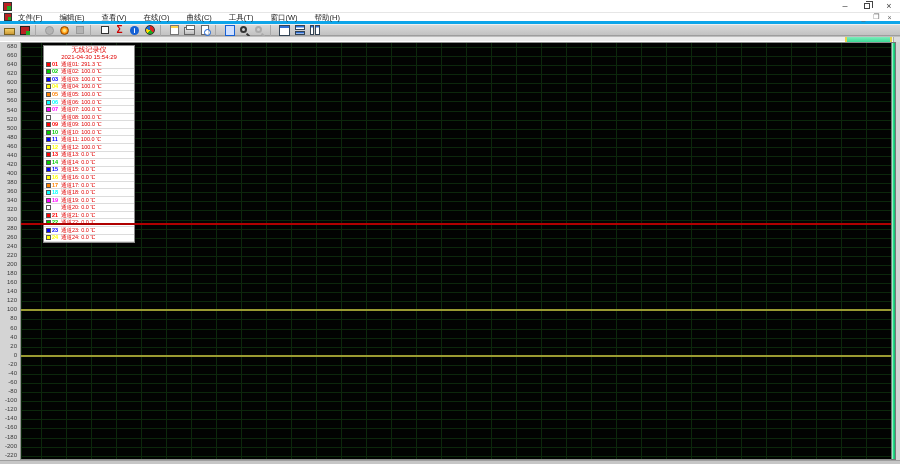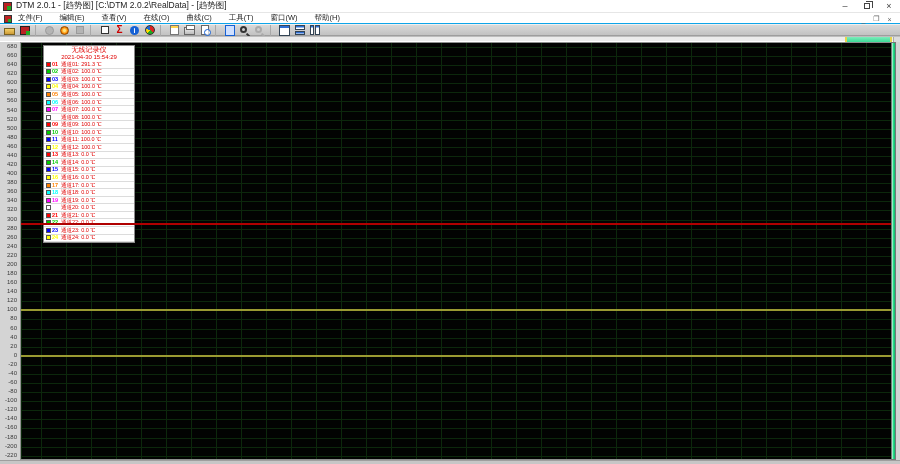--- a/index.html
+++ b/index.html
@@ -14,21 +14,21 @@
   .app-icon::after { content:""; position:absolute; right:0; bottom:0; width:4px; height:4px; background:#2a2;}
   .title-text { font-size:8.5px; color:#222; white-space:nowrap; }
   .win-controls { margin-left:auto; display:flex; align-items:center; height:13px; }
   .win-btn { width:22px; height:13px; display:flex; align-items:center; justify-content:center;
     font-size:9px; color:#444; cursor:default; }
   .restore-glyph { width:6px; height:6px; border:1px solid #444; position:relative; }
   .restore-glyph::before{ content:""; position:absolute; left:1px; top:-3px; width:6px; height:6px; border:1px solid #444; border-bottom:none; border-left:none;}
 
   
   .menubar { position:absolute; left:0; top:13px; width:900px; height:11px; background:#ffffff;
-    display:flex; align-items:flex-end; border-bottom:1px solid #0ea5e9; }
+    display:flex; align-items:flex-start; border-bottom:3px solid #0ea5e9; }
   .mdi-icon { width:8px; height:8px; margin:0 6px 0 4px; background:#b22; border:1px solid #333; position:relative; flex:none;}
   .mdi-icon::after { content:""; position:absolute; right:0; bottom:0; width:3px; height:3px; background:#2a2;}
   .menu-items { display:flex; gap:17px; }
   .menu-item { font-size:7.5px; color:#222; white-space:nowrap; cursor:default; }
   .mdi-controls { margin-left:auto; display:flex; gap:4px; margin-right:6px; align-items:center;}
   .mdi-btn { font-size:7px; color:#666; width:9px; text-align:center; }
 
   
   .toolbar { position:absolute; left:0; top:24px; width:900px; height:12px;
     background:linear-gradient(#d9d9d9,#c2c2c2); display:flex; align-items:center; padding-left:2px;
@@ -104,21 +104,20 @@
   .ch-num { font-size:5.5px; font-weight:bold; margin-left:1px; width:9px; flex:none; line-height:5px;}
   .ch-label { font-size:5.5px; color:#e00000; white-space:nowrap; line-height:5px;}
 </style>
 </head>
 <body>
 
 <div id="app">
 
   <div class="titlebar">
     <div class="app-icon"></div>
-    <div class="title-text">DTM 2.0.1 - [趋势图] [C:\DTM 2.0.2\RealData] - [趋势图]</div>
     <div class="win-controls">
       <div class="win-btn">–</div>
       <div class="win-btn">
           <span class="restore-glyph"></span>
         </div>
       <div class="win-btn">×</div>
     </div>
   </div>
 
   <div class="menubar">

